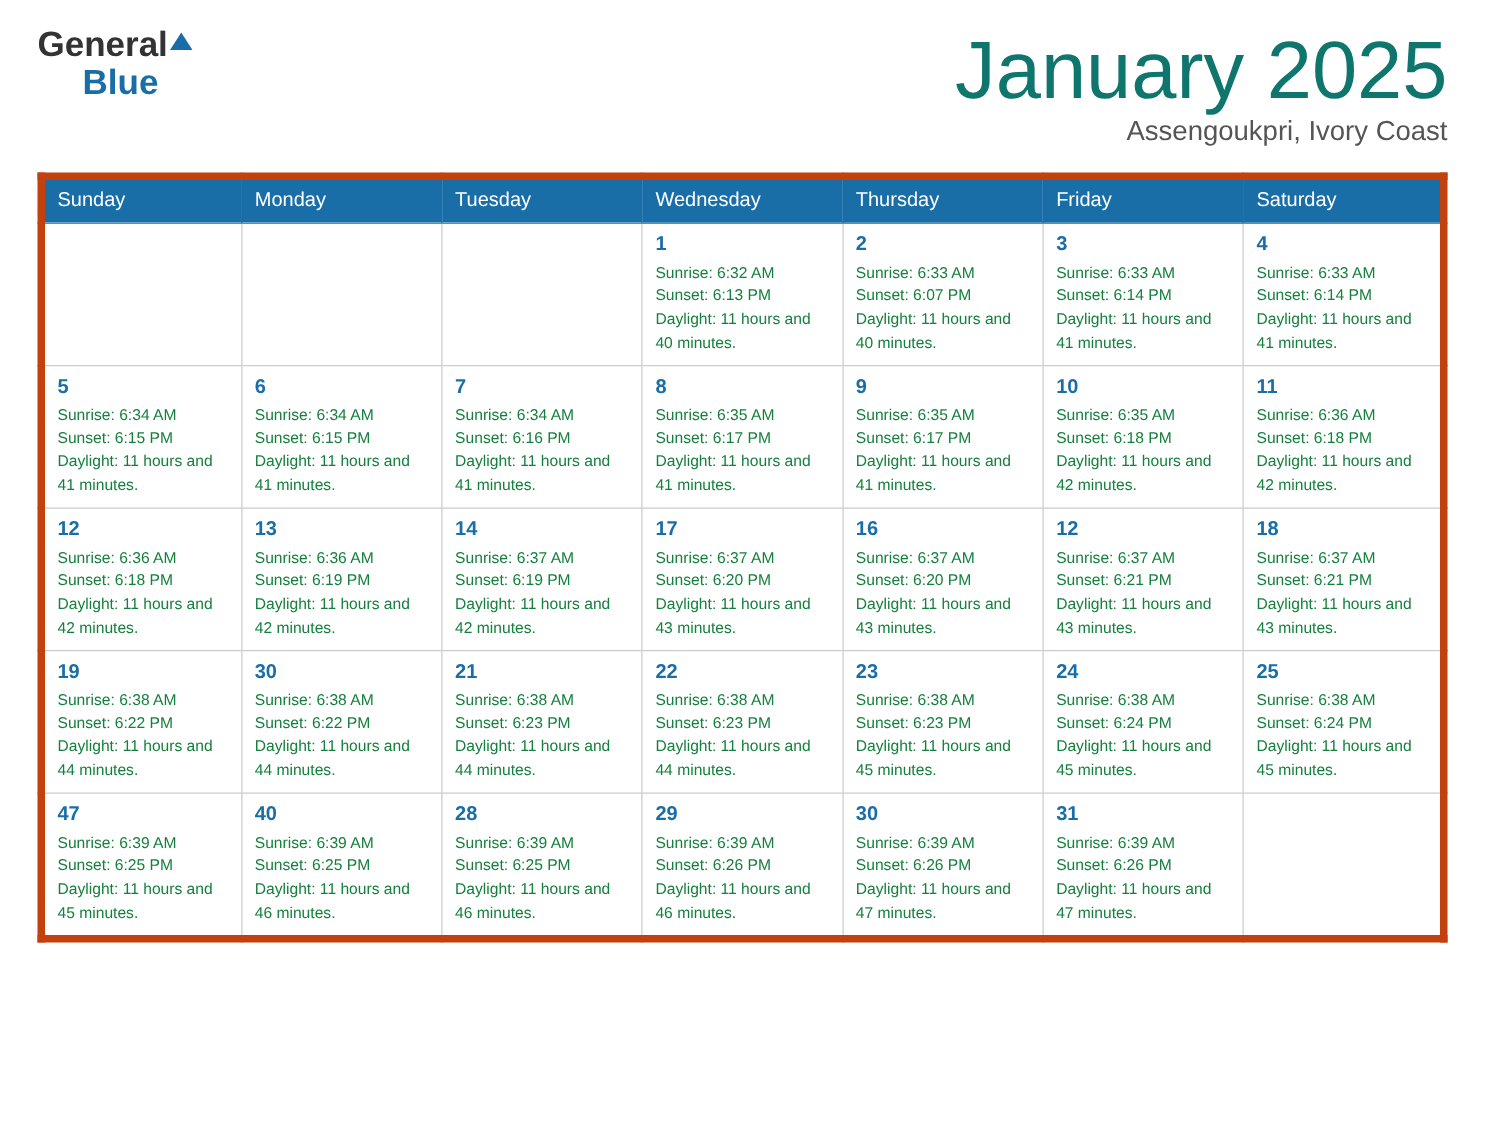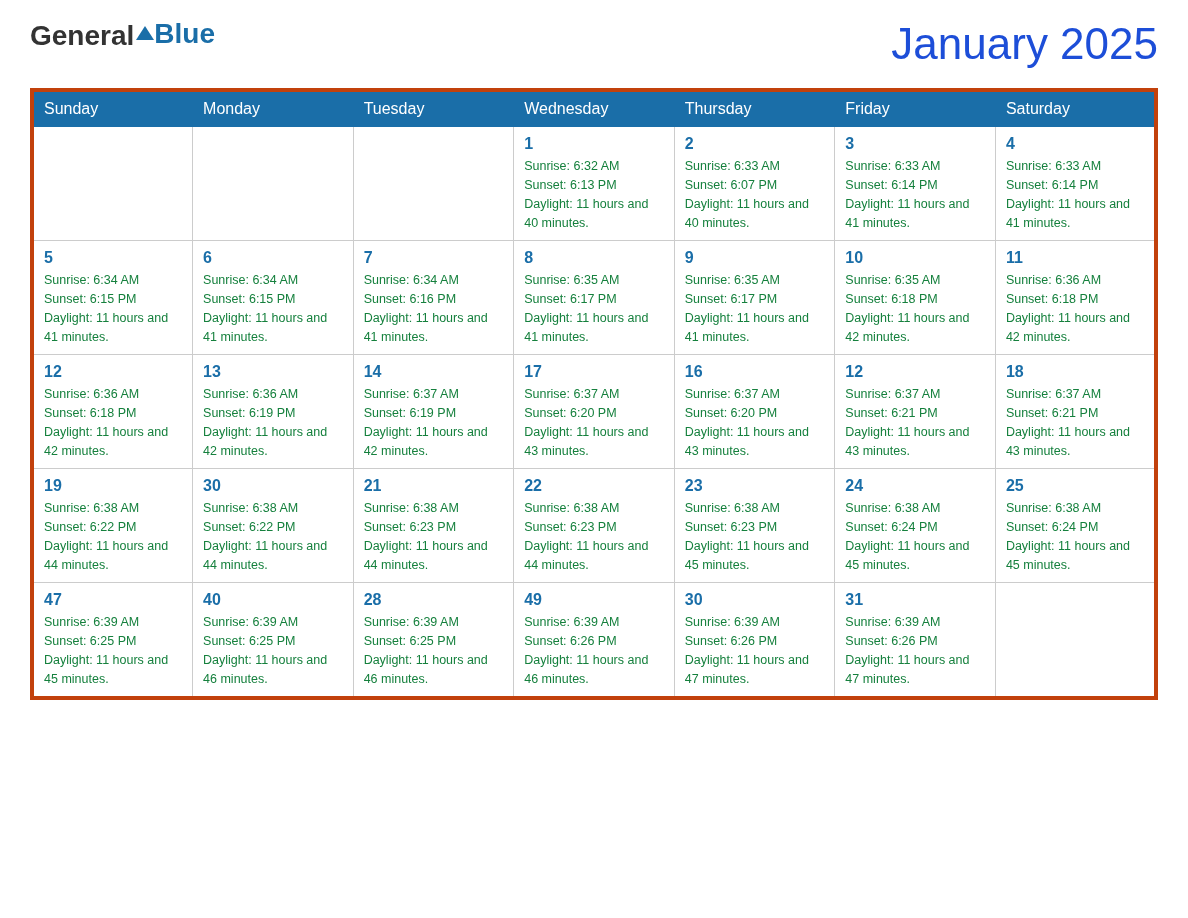--- a/index.html
+++ b/index.html
@@ -21,50 +21,51 @@
       align-items: flex-end;
       gap: 0;
     }
     .logo-general {
       font-size: 28px;
       font-weight: bold;
       color: #333;
     }
     .logo-text-wrap {
       display: flex;
-      flex-direction: row;
+      flex-direction: column;
       align-items: flex-start;
     }
     .logo-line1 {
       display: flex;
       align-items: center;
     }
     .logo-line2 {
       font-size: 28px;
       font-weight: bold;
       color: #1a6ea8;
       line-height: 1;
+      margin-left: 36px;
     }
     .title-block {
       text-align: right;
     }
     .title-month {
-      font-size: 44px;
+      font-size: 65px;
       font-weight: normal;
-      color: #1d4ed8;
+      color: #0f766e;
       line-height: 1.1;
     }
     .title-location {
       font-size: 22px;
       color: #555;
     }
     .calendar {
       width: 100%;
       border-collapse: collapse;
-      border: 4px solid #c2410c;
+      border: 6px solid #c2410c;
     }
     .calendar th {
       background-color: #1a6ea8;
       color: #fff;
       font-size: 16px;
       font-weight: normal;
       padding: 8px 10px;
       text-align: left;
       border: 1px solid #1a6ea8;
     }
@@ -105,20 +106,21 @@
           <svg width="18" height="18" viewBox="0 0 18 18">
             <polygon points="9,2 18,16 0,16" fill="#1a6ea8"></polygon>
           </svg>
         </div>
       </div>
       <div class="logo-line2">Blue</div>
     </div>
   </div>
   <div class="title-block">
     <div class="title-month">January 2025</div>
+    <div class="title-location">Assengoukpri, Ivory Coast</div>
   </div>
 </div>
 
 <table class="calendar">
   <thead>
     <tr>
     <th>Sunday</th>
         <th>Monday</th>
         <th>Tuesday</th>
         <th>Wednesday</th>
@@ -302,21 +304,21 @@
 Sunset: 6:25 PM
 Daylight: 11 hours and 46 minutes.</div>
         </td>
         <td>
           <span class="day-number">28</span>
           <div class="day-info">Sunrise: 6:39 AM
 Sunset: 6:25 PM
 Daylight: 11 hours and 46 minutes.</div>
         </td>
         <td>
-          <span class="day-number">49</span>
+          <span class="day-number">29</span>
           <div class="day-info">Sunrise: 6:39 AM
 Sunset: 6:26 PM
 Daylight: 11 hours and 46 minutes.</div>
         </td>
         <td>
           <span class="day-number">30</span>
           <div class="day-info">Sunrise: 6:39 AM
 Sunset: 6:26 PM
 Daylight: 11 hours and 47 minutes.</div>
         </td>

